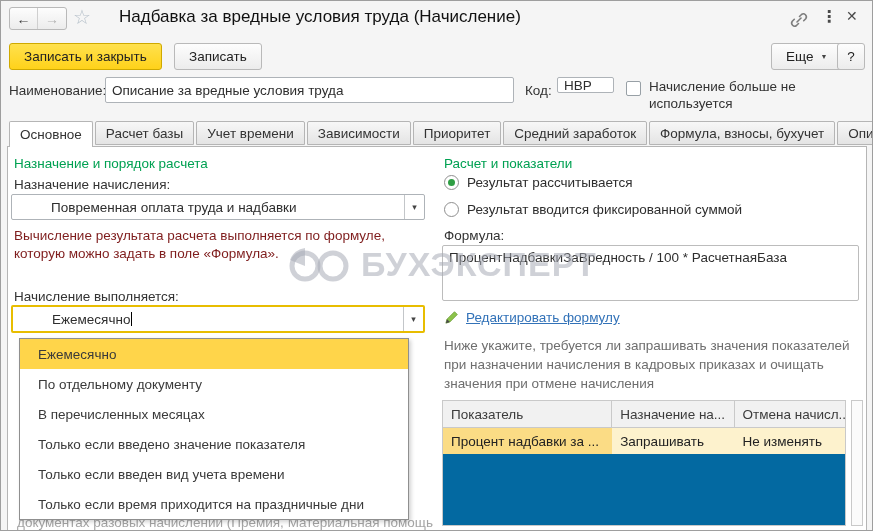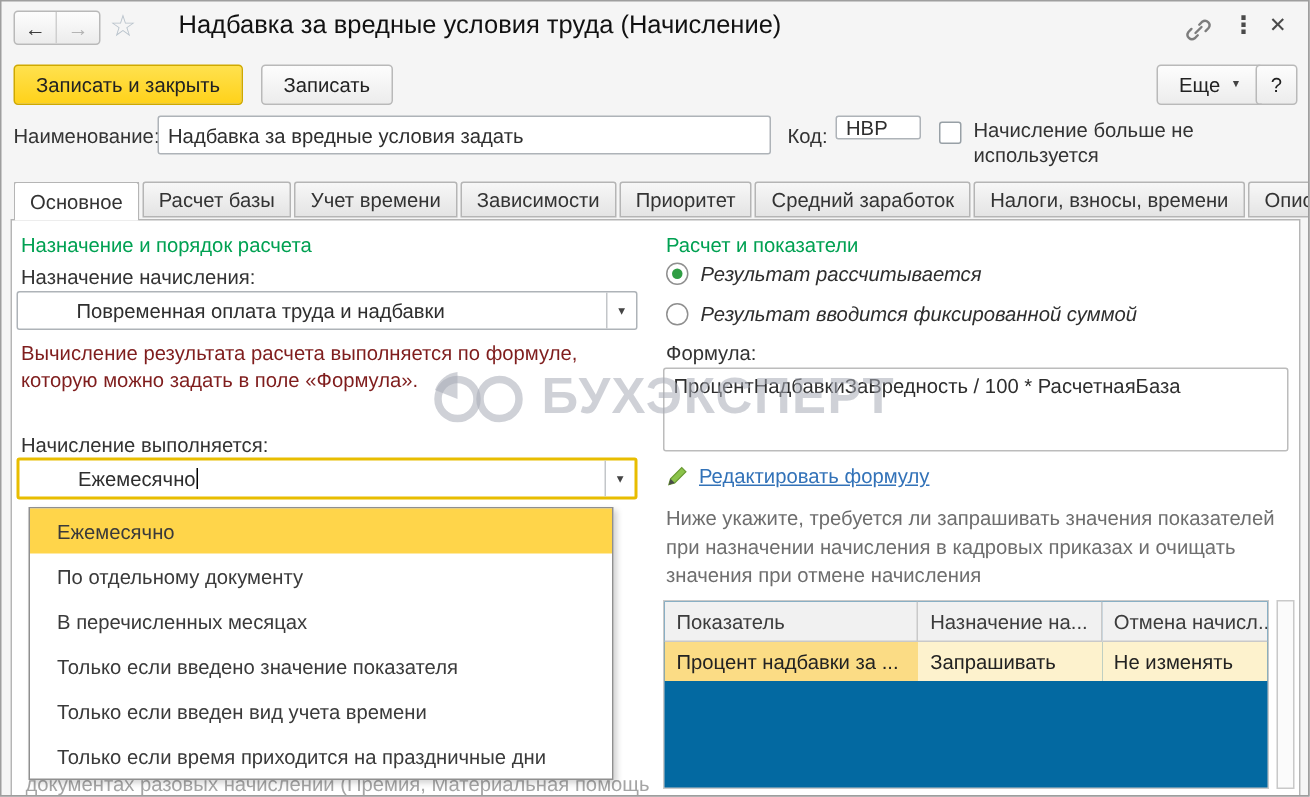--- a/index.html
+++ b/index.html
@@ -54,21 +54,21 @@
 
   .hint { position:absolute; color:#7f1d1d; line-height:18px; }
 
   .ddlist { left:18px; top:337px; width:390px; background:#fff; border:1px solid #8f8f8f; box-shadow:2px 2px 4px rgba(0,0,0,.18); z-index:5; }
   .dd-item { height:30px; display:flex; align-items:center; padding-left:18px; color:#3a3a3a; white-space:nowrap; cursor:default; }
   .dd-item.sel { background:var(--highlight-yellow); }
 
   .clipped { left:16px; top:514px; width:430px; color:#a5a5a5; white-space:nowrap; overflow:hidden; z-index:1; }
 
   
-  .radio-row { position:absolute; display:flex; align-items:center;font-style:italic; }
+  .radio-row { position:absolute; display:flex; align-items:center; }
   .radio { width:15px; height:15px; border:1px solid #8f8f8f; border-radius:50%; background:#fff; margin-right:8px; position:relative; flex:none; }
   .radio.on::after { content:""; position:absolute; left:3px; top:3px; width:7px; height:7px; border-radius:50%; background:#2f9e44; }
 
   .formula-box { left:441px; top:244px; width:417px; height:56px; background:#fff; border:1px solid #bcbcbc; border-radius:2px; padding:4px 6px; z-index:2; }
   .editlink-row { position:absolute; left:443px; top:309px; display:flex; align-items:center; }
   .editlink-row a { color:var(--link-blue); margin-left:7px; }
   .note { position:absolute; left:443px; top:335px; width:428px; color:#6e6e6e; line-height:19px; }
 
   .grid { left:441px; top:399px; width:404px; height:126px; border:1px solid #c9c9c9; background:#0369a1; overflow:hidden; }
   .grid-row { display:flex; }
@@ -106,34 +106,34 @@
 
   <div class="btn primary">Записать и закрыть</div>
   <div class="btn save">Записать</div>
   <div class="btn more">
     <span>Еще</span>
     <span class="arr">▼</span>
   </div>
   <div class="btn help">?</div>
 
   <div class="lbl" style="left:8px; top:82px;">Наименование:</div>
-  <div class="tinput" style="left:104px; top:76px; width:409px; height:26px;">Надбавка за вредные условия задать</div>
+  <div class="tinput" style="left:104px; top:76px; width:409px; height:26px;">Описание за вредные условия труда</div>
   <div class="lbl" style="left:524px; top:82px;">Код:</div>
   <div class="tinput" style="left:556px; top:76px; width:57px; height:16px;">НВР</div>
   <div class="abs chk"></div>
   <div class="abs chklbl">Начисление больше не используется</div>
 
   <div class="abs tabs" id="tabs">
       <div class="tab active">Основное</div>
       <div class="tab">Расчет базы</div>
       <div class="tab">Учет времени</div>
       <div class="tab">Зависимости</div>
       <div class="tab">Приоритет</div>
       <div class="tab">Средний заработок</div>
-      <div class="tab">Налоги, взносы, времени</div>
+      <div class="tab">Формула, взносы, бухучет</div>
       <div class="tab">Описание</div>
     </div>
 
   <div class="abs panel"></div>
 
   <div class="section-title" style="left:13px; top:155px;">Назначение и порядок расчета</div>
   <div class="lbl" style="left:13px; top:176px;">Назначение начисления:</div>
   <div class="combo" style="left:10px; top:193px; width:414px; height:26px;">
     <div class="val">Повременная оплата труда и надбавки</div>
     <div class="ddbtn">▾</div>

